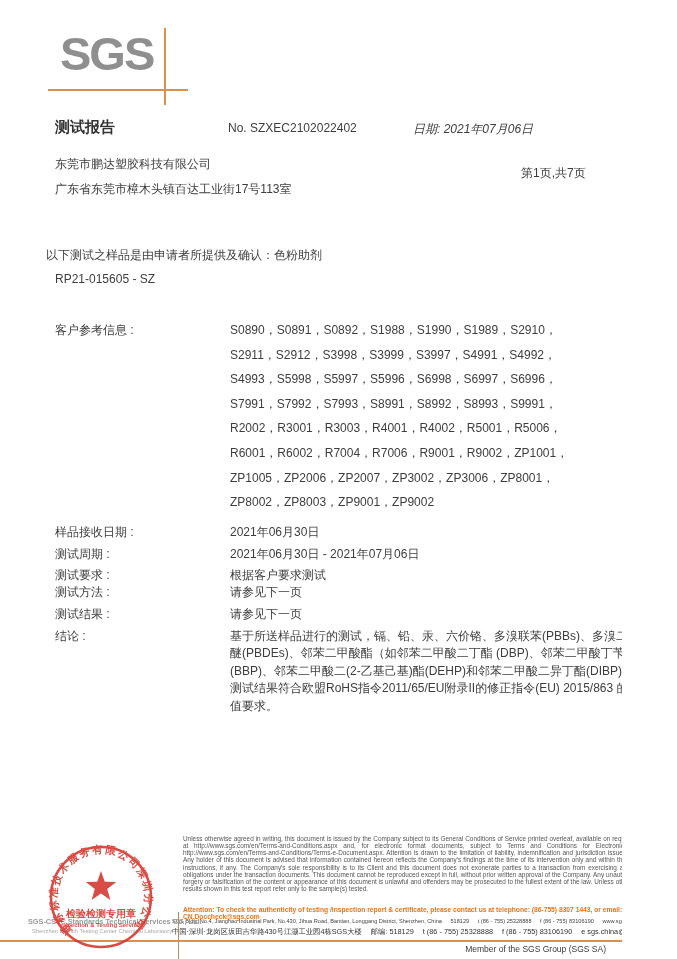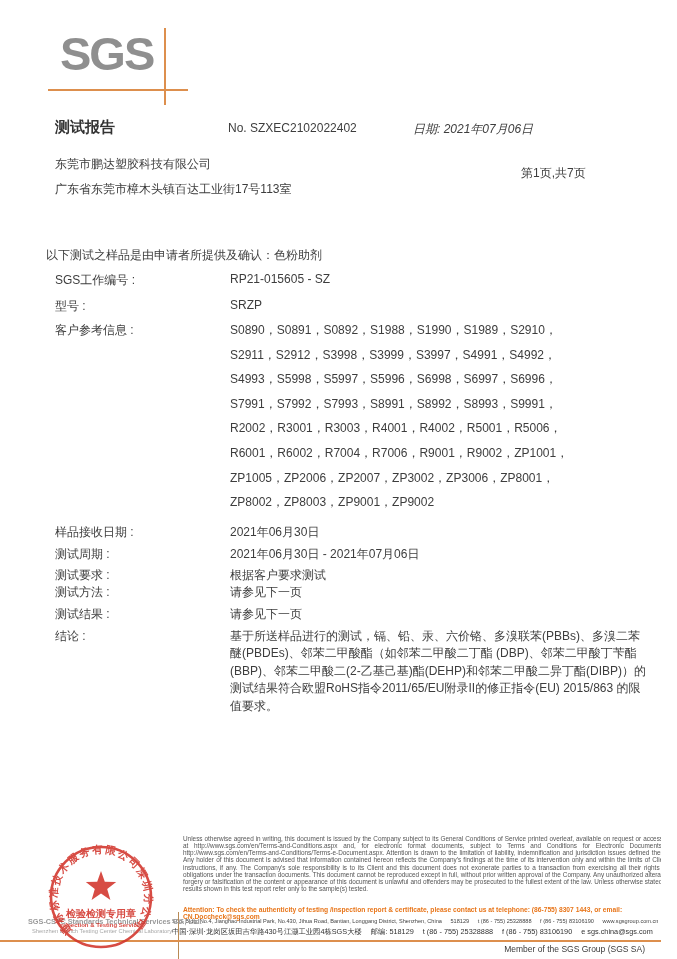--- a/index.html
+++ b/index.html
@@ -1,18 +1,18 @@
 <!DOCTYPE html>
 <html><head>
 <meta charset="utf-8">
 <style>
   html,body { margin:0; padding:0; background:#ffffff; }
   .page {
     position:relative; width:622px; height:959px; background:#fff;
-    font-family:"Liberation Sans", sans-serif; color:#3d3d3d; overflow:hidden;padding-left:39px;
+    font-family:"Liberation Sans", sans-serif; color:#3d3d3d; overflow:hidden;
   }
   
   .logo-text {
     position:absolute; left:60px; top:30px; font-size:47px; font-weight:900;
     color:#8f8f8f; letter-spacing:-2px; line-height:1;
   }
   .logo-hline { position:absolute; left:48px; top:89px; width:140px; height:2px; background:#dd8f4d; }
   .logo-vline { position:absolute; left:164px; top:28px; width:2px; height:77px; background:#dd8f4d; }
 
   .doc-title   { position:absolute; left:55px;  top:118px; font-size:15px; font-weight:bold; color:#333; }
@@ -68,28 +68,23 @@
   <div class="report-no">No. SZXEC2102022402</div>
   <div class="report-date">日期: 2021年07月06日</div>
   <div class="page-info">第1页,共7页</div>
 
   <div class="applicant-name">东莞市鹏达塑胶科技有限公司</div>
   <div class="applicant-addr">广东省东莞市樟木头镇百达工业街17号113室</div>
 
   <div class="intro">以下测试之样品是由申请者所提供及确认：色粉助剂</div>
 
   <div class="kv" style="top:272px">
-    <span class="kv-label">SGS工作编号 :</span>
     <span class="kv-value">RP21-015605 - SZ</span>
   </div>
 
-  <div class="kv" style="top:298px">
-    <span class="kv-label">型号 :</span>
-    <span class="kv-value">SRZP</span>
-  </div>
 
   <div class="kv" style="top:322px">
     <span class="kv-label">客户参考信息 :</span>
     <div class="kv-value ref-lines">
       <div>S0890，S0891，S0892，S1988，S1990，S1989，S2910，</div>
       <div>S2911，S2912，S3998，S3999，S3997，S4991，S4992，</div>
       <div>S4993，S5998，S5997，S5996，S6998，S6997，S6996，</div>
       <div>S7991，S7992，S7993，S8991，S8992，S8993，S9991，</div>
       <div>R2002，R3001，R3003，R4001，R4002，R5001，R5006，</div>
       <div>R6001，R6002，R7004，R7006，R9001，R9002，ZP1001，</div>

